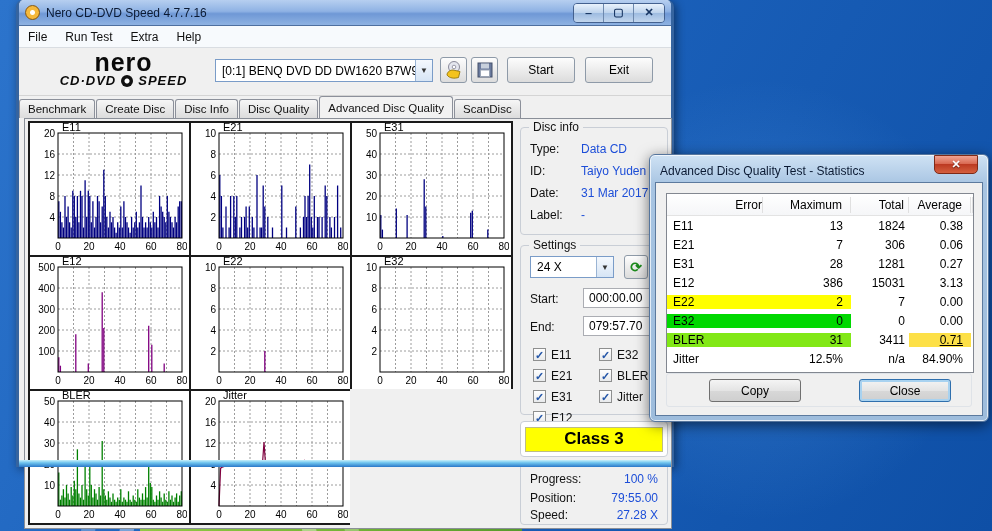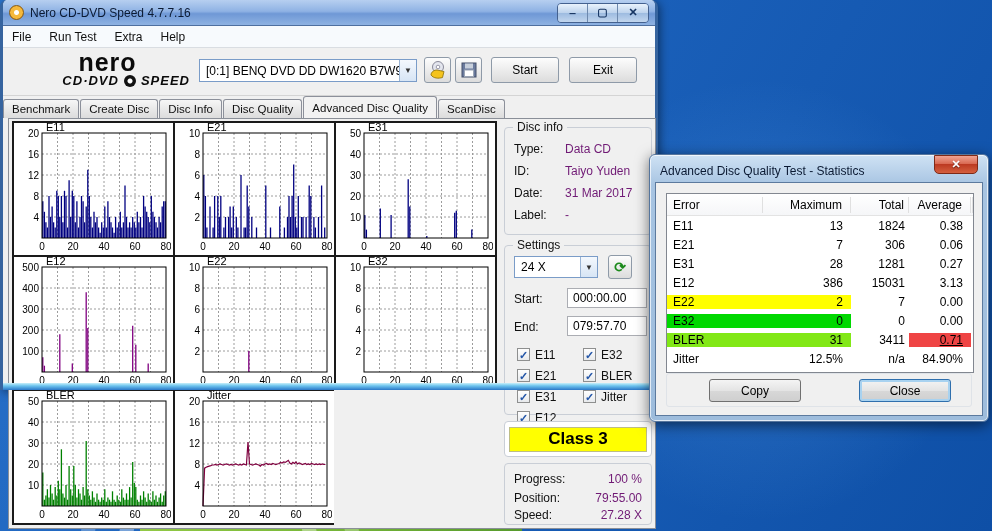--- a/index.html
+++ b/index.html
@@ -13,40 +13,40 @@
   .green-wedge { position:absolute; left:140px; top:392px; width:382px; height:140px;
     background:linear-gradient(135deg,#a6d64f 0%,#7cbb3a 55%,#569a2c 100%);
     clip-path:polygon(0 58%,42% 10%,70% 0,100% 28%,100% 100%,0 100%); }
   .arc { position:absolute; border-radius:50%; border:14px solid rgba(255,255,255,.40); }
   .arc1 { left:118px; top:448px; width:200px; height:200px; }
   .arc2 { left:80px; top:408px; width:280px; height:280px; border-color:rgba(255,255,255,.28); }
   .blob { position:absolute; left:438px; top:468px; width:44px; height:44px; border-radius:50%;
     background:rgba(255,255,255,.30); filter:blur(2px); }
 
   
-  .window { position:absolute; left:0; top:0; width:658px; height:390px;
+  .window { position:absolute; left:16px; top:0; width:658px; height:467px;
     background:#f0f0f0; border-left:3px solid #36649f; border-right:3px solid #36649f;
     border-radius:7px 7px 0 0; box-shadow:2px 2px 10px rgba(0,0,0,.45); }
   .titlebar { height:26px; border-radius:5px 5px 0 0; display:flex; align-items:center; padding:0 6px;
     background:linear-gradient(#b6cff0 0%,#8fb2e4 45%,#6f98d6 55%,#8eb2e2 100%);
     border-bottom:1px solid #4e6f9f; }
   .app-icon { width:15px; height:15px; border-radius:50%; margin-right:6px;
     background:radial-gradient(circle at 50% 50%,#fff 0 2px,#f5b93c 3px 6px,#d98a1a 7px); border:1px solid #8a5d12; }
   .title-text { font-size:12px; color:#0b1a33; }
   .winbtns { margin-left:auto; display:flex; border:1px solid #44618f; border-radius:4px; overflow:hidden; }
   .winbtn { width:30px; height:18px; display:flex; align-items:center; justify-content:center;
     background:linear-gradient(#e9f2fc,#bcd2ec 50%,#9dbbe0 51%,#c2d6ee); border-right:1px solid #6d88ad;
     font-size:11px; font-weight:bold; color:#173562; cursor:default; }
   .winbtn:last-child { border-right:none; }
   .menubar { height:22px; background:#f7fafd; border-bottom:1px solid #d9dde2; display:flex; align-items:center; }
   .menu-item { font-size:12px; color:#111; padding:2px 9px; }
   .toolbar { height:48px; background:#f0f0f0; border-bottom:1px solid #d4d4d4; position:relative; }
   .brand { position:absolute; left:22px; top:2px; width:165px; text-align:center; color:#0a0a0a; }
   .brand .l1 { font-size:25px; font-weight:bold; letter-spacing:1px; line-height:24px; }
-  .brand .l2 { font-size:13px; font-weight:bold; font-style:italic; letter-spacing:1px; line-height:13px; display:flex; align-items:center; justify-content:flex-end; gap:5px;}
+  .brand .l2 { font-size:13px; font-weight:bold; font-style:italic; letter-spacing:1px; line-height:13px; display:flex; align-items:center; justify-content:center; gap:5px;}
   .brand .disc { width:12px; height:12px; border-radius:50%; background:radial-gradient(circle,#fff 0 2px,#111 3px); display:inline-block; }
   .combo { position:absolute; left:196px; top:11px; width:218px; height:23px; background:#fff;
     border:1px solid #7a9cc8; display:flex; align-items:center; font-size:12px; color:#000; }
   .combo .ctext { flex:1; padding-left:6px; white-space:nowrap; overflow:hidden; }
   .combo .carrow { width:17px; height:100%; display:flex; align-items:center; justify-content:center;
     background:linear-gradient(#f4f8fd,#d7e5f5); border-left:1px solid #9ab4d4; font-size:8px; color:#333; }
   .tbtn { position:absolute; top:9px; height:26px; border:1px solid #8e9aa8; border-radius:3px;
     background:linear-gradient(#fdfdfd,#e9e9e9 60%,#dcdcdc); display:flex; align-items:center; justify-content:center; }
   .icon-btn { width:27px; }
   .push-btn { width:68px; font-size:12px; color:#000; }
@@ -65,21 +65,21 @@
   .cell { position:absolute; width:163px; height:136px; background:#fff; border:2px solid #1a1a1a; }
   .cell.empty { background:#f0f0f0; border:none; }
   .grid-line { stroke:#9c9c9c; stroke-dasharray:2,2; stroke-width:1; }
   .tick { font:10px "Liberation Sans",sans-serif; fill:#000; }
   .ctitle { font:11px "Liberation Sans",sans-serif; fill:#000; }
 
   
   .groupbox { position:absolute; border:1px solid #c9ced6; border-radius:4px; }
   .gb-legend { position:absolute; top:-8px; left:8px; background:#f0f0f0; padding:0 4px; font-size:12px; color:#111; }
   .info-row { position:absolute; font-size:12px; color:#111; }
-  .navy { color:#701a75; }
+  .navy { color:#1d4ed8; }
   .field { position:absolute; background:#fff; border:1px solid #abadb3; font-size:12px; color:#000;
     display:flex; align-items:center; padding:0 5px; }
   .cb-item { display:flex; align-items:center; gap:5px; font-size:12px; color:#111; height:21px; }
   .cb-box { width:13px; height:13px; border:1px solid #8e8f8f; background:linear-gradient(#fefefe,#e8eaec);
     display:flex; align-items:center; justify-content:center; font-size:11px; font-weight:bold; color:#2456a8; line-height:10px; }
   .class-panel { position:absolute; left:500px; top:424px; width:150px; height:36px; border:1px solid #c9ced6;
     border-radius:4px; background:#fff; display:flex; align-items:center; justify-content:center; }
   .class-badge { width:138px; height:25px; background:#FFFF00; border:1px solid #bdbd86;
     display:flex; align-items:center; justify-content:center; font-size:17px; font-weight:bold; color:#000; }
 
@@ -92,21 +92,21 @@
   .dlg-close { position:absolute; right:10px; top:0px; width:44px; height:19px; border-radius:0 0 5px 5px;
     background:linear-gradient(#f0a392,#d96a53 45%,#bc3a22 50%,#d4603f); border:1px solid #7e2a18;
     display:flex; align-items:center; justify-content:center; color:#fff; font-size:11px; font-weight:bold;
     text-shadow:0 1px 1px rgba(0,0,0,.5); }
   .dlg-client { position:absolute; left:5px; right:5px; top:27px; bottom:5px; background:#f0f0f0;
     border:1px solid #5c7a9e; }
   .stats-table { position:absolute; left:10px; top:10px; width:308px; height:180px; background:#fff;
     border:1px solid #828790; font-size:12px; color:#000; }
   .thead { display:flex; height:22px; align-items:center; border-bottom:1px solid #e3e3e3;
     background:linear-gradient(#ffffff,#f5f6f8); }
-  .thead .tcell { border-right:1px solid #e0e0e0; height:16px; line-height:16px; }
+  .thead .tcell { border-right:1px solid #e0e0e0; height:16px; line-height:16px;text-align:right; }
   .trow { display:flex; height:19px; align-items:center; }
   .tcell { overflow:hidden; white-space:nowrap; }
   .c0 { width:96px; text-align:left; padding-left:6px; }
   .c1 { width:88px; text-align:right; padding-right:8px; }
   .c2 { width:58px; text-align:right; padding-right:4px; }
   .c3 { width:62px; text-align:right; padding-right:8px; }
   .c4 { flex:1; }
   .dlg-btnbar { position:absolute; left:10px; right:10px; bottom:8px; height:34px; border:1px solid #dfe3e8;
     border-radius:3px; }
   .dlg-btn { position:absolute; top:5px; width:92px; height:23px; border:1px solid #707070; border-radius:3px;
@@ -780,21 +780,21 @@
               <div class="tcell c0" style="background: rgb(0, 216, 0);">E32</div>
               <div class="tcell c1" style="background: rgb(0, 216, 0);">0</div>
               <div class="tcell c2">0</div>
               <div class="tcell c3">0.00</div>
               <div class="tcell c4"></div>
             </div>
             <div class="trow">
               <div class="tcell c0" style="background: rgb(130, 232, 23);">BLER</div>
               <div class="tcell c1" style="background: rgb(130, 232, 23);">31</div>
               <div class="tcell c2">3411</div>
-              <div class="tcell c3" style="background: #ef4444; text-decoration: underline;">0.71</div>
+              <div class="tcell c3" style="background: #fde047; text-decoration: underline;">0.71</div>
               <div class="tcell c4"></div>
             </div>
             <div class="trow">
               <div class="tcell c0">Jitter</div>
               <div class="tcell c1">12.5%</div>
               <div class="tcell c2">n/a</div>
               <div class="tcell c3">84.90%</div>
               <div class="tcell c4"></div>
             </div>
           </div>

